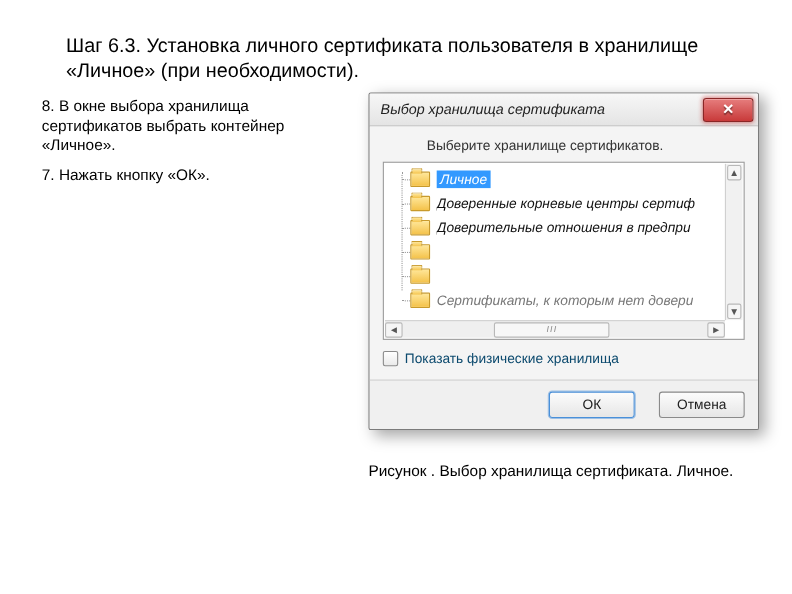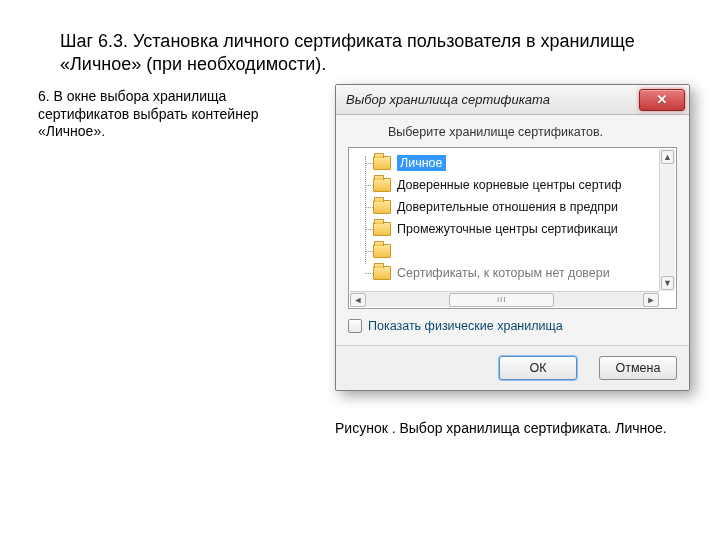--- a/index.html
+++ b/index.html
@@ -91,20 +91,21 @@
     margin-bottom: 8px;
     margin-left: 40px;
   }
 
   .tree-frame {
     background: #ffffff;
     border: 1px solid #9a9a9a;
     height: 162px;
     overflow: hidden;
     position: relative;
+    font-style: italic;
   }
   .tree-inner {
     position: relative;
     padding: 4px 2px 2px 10px;
   }
   .tree-conn-v {
     position: absolute;
     left: 16px;
     top: 8px;
     bottom: 22px;
@@ -285,21 +286,22 @@
     font-size: 14px;
     color: #000;
   }
 </style>
 </head>
 <body>
 
 <div class="heading">Шаг 6.3. Установка личного сертификата пользователя в хранилище «Личное» (при необходимости).</div>
 
 <div class="instructions">
-  <p>6. В окне выбора хранилища сертификатов выбрать контейнер «Личное».</p>
+  <p>8. В окне выбора хранилища сертификатов выбрать контейнер «Личное».</p>
+  <p>7. Нажать кнопку «ОК».</p>
 </div>
 
 <div class="dialog">
   <div class="titlebar">
     <span class="titlebar-title">Выбор хранилища сертификата</span>
     <div class="close-btn">
       <span class="close-x">✕</span>
     </div>
   </div>
 
@@ -317,21 +319,20 @@
         <div class="tree-line">
           <span class="folder"></span>
           <span class="tree-label">Доверенные корневые центры сертиф</span>
         </div>
         <div class="tree-line">
           <span class="folder"></span>
           <span class="tree-label">Доверительные отношения в предпри</span>
         </div>
         <div class="tree-line">
           <span class="folder"></span>
-          <span class="tree-label">Промежуточные центры сертификаци</span>
         </div>
         <div class="tree-line">
           <span class="folder"></span>
         </div>
         <div class="tree-line last-cut">
           <span class="folder"></span>
           <span class="tree-label">Сертификаты, к которым нет довери</span>
         </div>
       </div>
 

